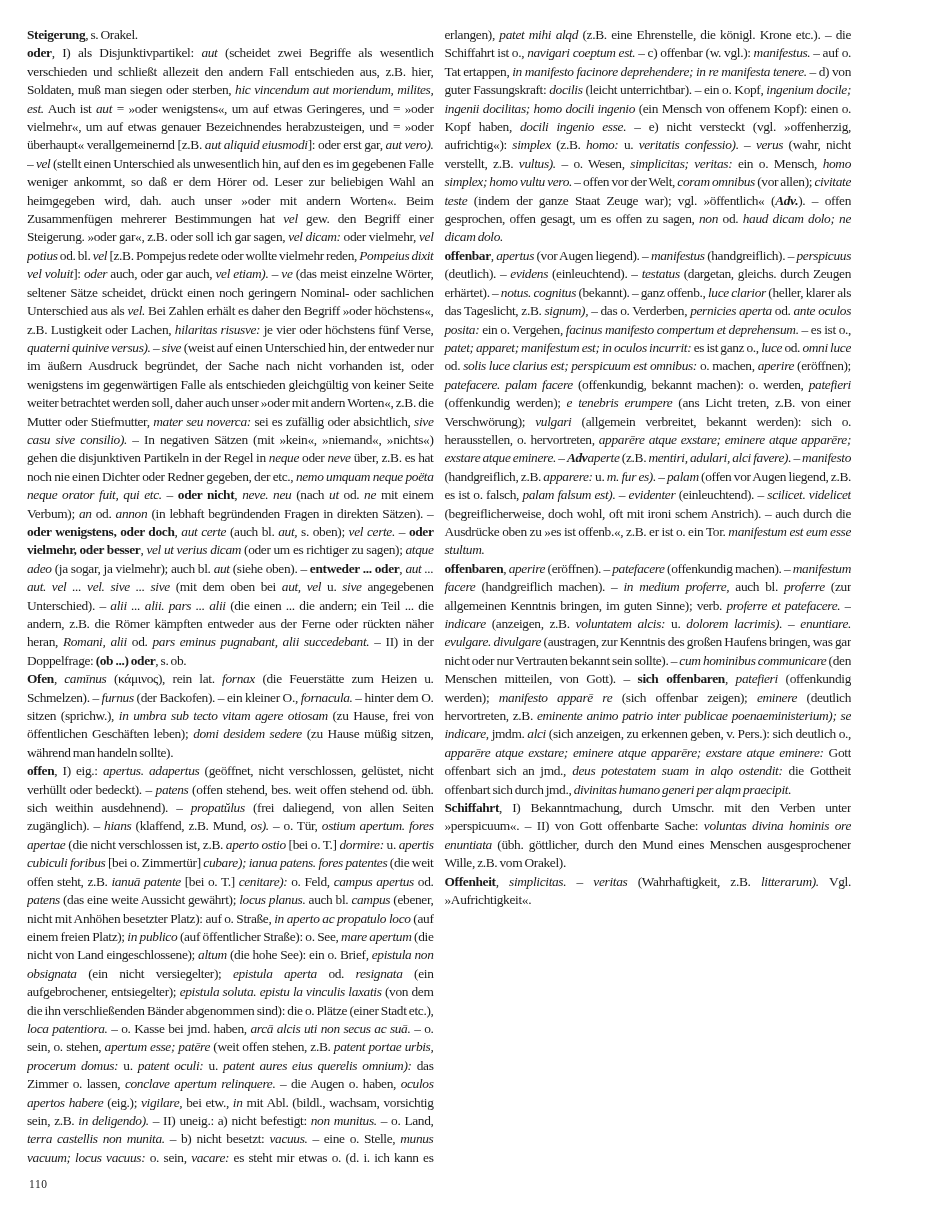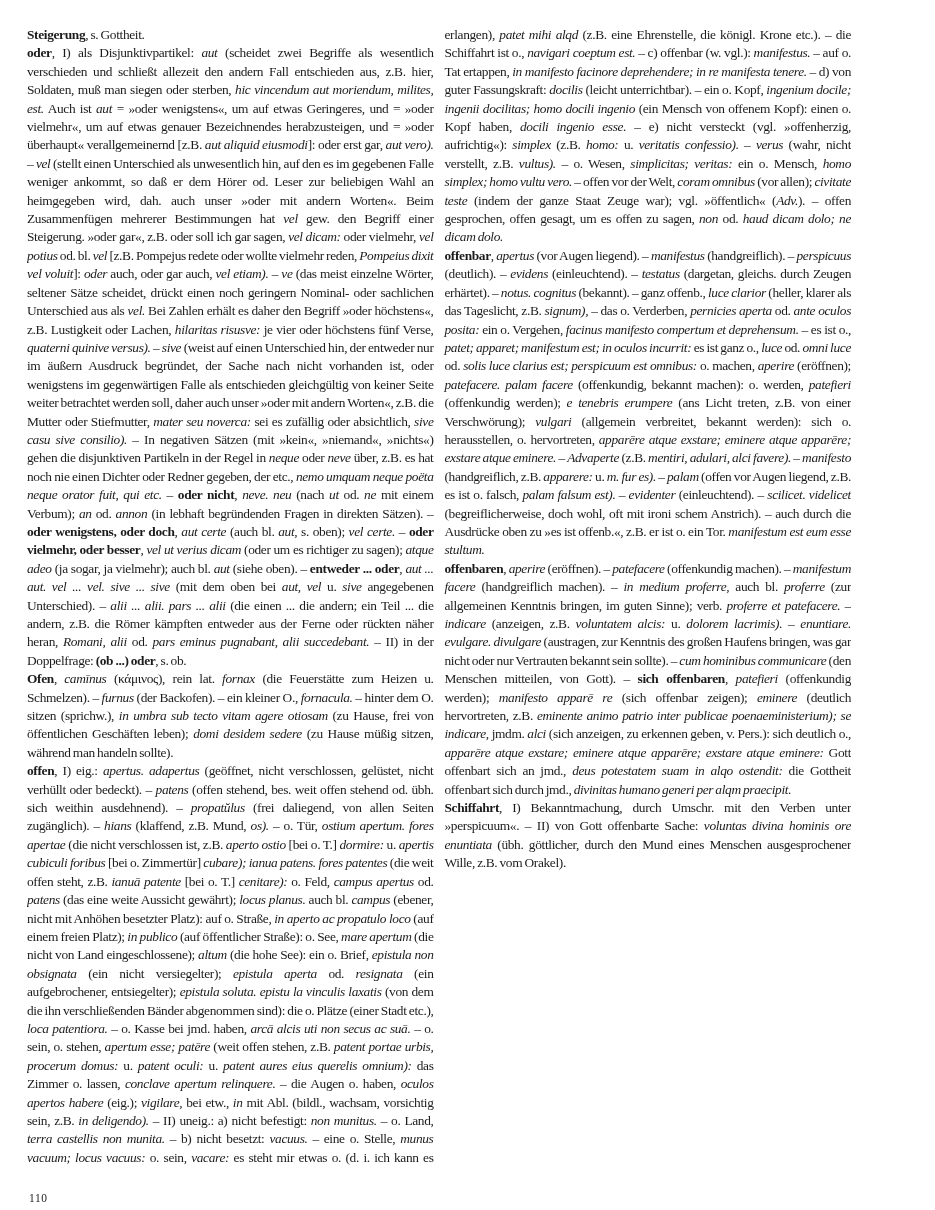--- a/index.html
+++ b/index.html
@@ -34,38 +34,38 @@
     hyphens: auto;
   }
   p.entry {
     margin: 0;
     padding: 0;
     text-align: justify;
   }
   .seg-r  { font-style: normal;  font-weight: normal; }
   .seg-i  { font-style: italic;  font-weight: normal; }
   .seg-b  { font-style: normal;  font-weight: bold; }
-  .seg-bi { font-style: italic;  font-weight: normal; }
+  .seg-bi { font-style: italic;  font-weight: bold; }
   .pagenum {
     position: absolute;
     left: 29px;
     top: 1178px;
     font-size: 11.5px;
     letter-spacing: 0.6px;
     color: #1b1b1b;
-    margin-top: 14px;
   }
 </style>
 </head>
 <body>
 
 <div class="page">
   <div class="textblock" id="entries-root" lang="de">
-      <p class="entry"><span class="seg-b">Steigerung</span><span class="seg-r">, s. Gottheit.</span></p>
+      <p class="entry"><span class="seg-b">Steigerung</span><span class="seg-r">, s. Orakel.</span></p>
       <p class="entry"><span class="seg-b">oder</span><span class="seg-r">, I) als Disjunktivpartikel: </span><span class="seg-i">aut</span><span class="seg-r"> (scheidet zwei Begriffe als wesentlich verschieden und schließt allezeit den andern Fall entschieden aus, z.B. hier, Soldaten, muß man siegen oder sterben, </span><span class="seg-i">hic vincendum aut moriendum, milites, est.</span><span class="seg-r"> Auch ist </span><span class="seg-i">aut</span><span class="seg-r"> = »oder wenigstens«, um auf etwas Geringeres, und = »oder vielmehr«, um auf etwas genauer Bezeichnendes herabzusteigen, und = »oder überhaupt« verallgemeinernd [z.B. </span><span class="seg-i">aut aliquid eiusmodi</span><span class="seg-r">]: oder erst gar, </span><span class="seg-i">aut vero).</span><span class="seg-r"> – </span><span class="seg-i">vel</span><span class="seg-r"> (stellt einen Unterschied als unwesentlich hin, auf den es im gegebenen Falle weniger ankommt, so daß er dem Hörer od. Leser zur beliebigen Wahl an heimgegeben wird, dah. auch unser »oder mit andern Worten«. Beim Zusammenfügen mehrerer Bestimmungen hat </span><span class="seg-i">vel</span><span class="seg-r"> gew. den Begriff einer Steigerung. »oder gar«, z.B. oder soll ich gar sagen, </span><span class="seg-i">vel dicam:</span><span class="seg-r"> oder vielmehr, </span><span class="seg-i">vel potius</span><span class="seg-r"> od. bl. </span><span class="seg-i">vel</span><span class="seg-r"> [z.B. Pompejus redete oder wollte vielmehr reden, </span><span class="seg-i">Pompeius dixit vel voluit</span><span class="seg-r">]: </span><span class="seg-i">oder</span><span class="seg-r"> auch, oder gar auch, </span><span class="seg-i">vel etiam).</span><span class="seg-r"> – </span><span class="seg-i">ve</span><span class="seg-r"> (das meist einzelne Wörter, seltener Sätze scheidet, drückt einen noch geringern Nominal- oder sachlichen Unterschied aus als </span><span class="seg-i">vel.</span><span class="seg-r"> Bei Zahlen erhält es daher den Begriff »oder höchstens«, z.B. Lustigkeit oder Lachen, </span><span class="seg-i">hilaritas risusve:</span><span class="seg-r"> je vier oder höchstens fünf Verse, </span><span class="seg-i">quaterni quinive versus).</span><span class="seg-r"> – </span><span class="seg-i">sive</span><span class="seg-r"> (weist auf einen Unterschied hin, der entweder nur im äußern Ausdruck begründet, der Sache nach nicht vorhanden ist, oder wenigstens im gegenwärtigen Falle als entschieden gleichgültig von keiner Seite weiter betrachtet werden soll, daher auch unser »oder mit andern Worten«, z.B. die Mutter oder Stiefmutter, </span><span class="seg-i">mater seu noverca:</span><span class="seg-r"> sei es zufällig oder absichtlich, </span><span class="seg-i">sive casu sive consilio).</span><span class="seg-r"> – In negativen Sätzen (mit »kein«, »niemand«, »nichts«) gehen die disjunktiven Partikeln in der Regel in </span><span class="seg-i">neque</span><span class="seg-r"> oder </span><span class="seg-i">neve</span><span class="seg-r"> über, z.B. es hat noch nie einen Dichter oder Redner gegeben, der etc., </span><span class="seg-i">nemo umquam neque poëta neque orator fuit, qui etc.</span><span class="seg-r"> – </span><span class="seg-b">oder nicht</span><span class="seg-r">, </span><span class="seg-i">neve. neu</span><span class="seg-r"> (nach </span><span class="seg-i">ut</span><span class="seg-r"> od. </span><span class="seg-i">ne</span><span class="seg-r"> mit einem Verbum); </span><span class="seg-i">an</span><span class="seg-r"> od. </span><span class="seg-i">annon</span><span class="seg-r"> (in lebhaft begründenden Fragen in direkten Sätzen). – </span><span class="seg-b">oder wenigstens, oder doch</span><span class="seg-r">, </span><span class="seg-i">aut certe</span><span class="seg-r"> (auch bl. </span><span class="seg-i">aut,</span><span class="seg-r"> s. oben); </span><span class="seg-i">vel certe.</span><span class="seg-r"> – </span><span class="seg-b">oder vielmehr, oder besser</span><span class="seg-r">, </span><span class="seg-i">vel ut verius dicam</span><span class="seg-r"> (oder um es richtiger zu sagen); </span><span class="seg-i">atque adeo</span><span class="seg-r"> (ja sogar, ja vielmehr); auch bl. </span><span class="seg-i">aut</span><span class="seg-r"> (siehe oben). – </span><span class="seg-b">entweder ... oder</span><span class="seg-r">, </span><span class="seg-i">aut ... aut. vel ... vel. sive ... sive</span><span class="seg-r"> (mit dem oben bei </span><span class="seg-i">aut, vel</span><span class="seg-r"> u. </span><span class="seg-i">sive</span><span class="seg-r"> angegebenen Unterschied). – </span><span class="seg-i">alii ... alii. pars ... alii</span><span class="seg-r"> (die einen ... die andern; ein Teil ... die andern, z.B. die Römer kämpften entweder aus der Ferne oder rückten näher heran, </span><span class="seg-i">Romani, alii</span><span class="seg-r"> od. </span><span class="seg-i">pars eminus pugnabant, alii succedebant.</span><span class="seg-r"> – II) in der Doppelfrage: </span><span class="seg-b">(ob ...) oder</span><span class="seg-r">, s. ob.</span></p>
       <p class="entry"><span class="seg-b">Ofen</span><span class="seg-r">, </span><span class="seg-i">camīnus</span><span class="seg-r"> (κάμινος), rein lat. </span><span class="seg-i">fornax</span><span class="seg-r"> (die Feuerstätte zum Heizen u. Schmelzen). – </span><span class="seg-i">furnus</span><span class="seg-r"> (der Backofen). – ein kleiner O., </span><span class="seg-i">fornacula.</span><span class="seg-r"> – hinter dem O. sitzen (sprichw.), </span><span class="seg-i">in umbra sub tecto vitam agere otiosam</span><span class="seg-r"> (zu Hause, frei von öffentlichen Geschäften leben); </span><span class="seg-i">domi desidem sedere</span><span class="seg-r"> (zu Hause müßig sitzen, während man handeln sollte).</span></p>
       <p class="entry"><span class="seg-b">offen</span><span class="seg-r">, I) eig.: </span><span class="seg-i">apertus. adapertus</span><span class="seg-r"> (geöffnet, nicht verschlossen, gelüstet, nicht verhüllt oder bedeckt). – </span><span class="seg-i">patens</span><span class="seg-r"> (offen stehend, bes. weit offen stehend od. übh. sich weithin ausdehnend). – </span><span class="seg-i">propatŭlus</span><span class="seg-r"> (frei daliegend, von allen Seiten zugänglich). – </span><span class="seg-i">hians</span><span class="seg-r"> (klaffend, z.B. Mund, </span><span class="seg-i">os).</span><span class="seg-r"> – o. Tür, </span><span class="seg-i">ostium apertum. fores apertae</span><span class="seg-r"> (die nicht verschlossen ist, z.B. </span><span class="seg-i">aperto ostio</span><span class="seg-r"> [bei o. T.] </span><span class="seg-i">dormire:</span><span class="seg-r"> u. </span><span class="seg-i">apertis cubiculi foribus</span><span class="seg-r"> [bei o. Zimmertür] </span><span class="seg-i">cubare); ianua patens. fores patentes</span><span class="seg-r"> (die weit offen steht, z.B. </span><span class="seg-i">ianuā patente</span><span class="seg-r"> [bei o. T.] </span><span class="seg-i">cenitare):</span><span class="seg-r"> o. Feld, </span><span class="seg-i">campus apertus</span><span class="seg-r"> od. </span><span class="seg-i">patens</span><span class="seg-r"> (das eine weite Aussicht gewährt); </span><span class="seg-i">locus planus.</span><span class="seg-r"> auch bl. </span><span class="seg-i">campus</span><span class="seg-r"> (ebener, nicht mit Anhöhen besetzter Platz): auf o. Straße, </span><span class="seg-i">in aperto ac propatulo loco</span><span class="seg-r"> (auf einem freien Platz); </span><span class="seg-i">in publico</span><span class="seg-r"> (auf öffentlicher Straße): o. See, </span><span class="seg-i">mare apertum</span><span class="seg-r"> (die nicht von Land eingeschlossene); </span><span class="seg-i">altum</span><span class="seg-r"> (die hohe See): ein o. Brief, </span><span class="seg-i">epistula non obsignata</span><span class="seg-r"> (ein nicht versiegelter); </span><span class="seg-i">epistula aperta</span><span class="seg-r"> od. </span><span class="seg-i">resignata</span><span class="seg-r"> (ein aufgebrochener, entsiegelter); </span><span class="seg-i">epistula soluta. epistu la vinculis laxatis</span><span class="seg-r"> (von dem die ihn verschließenden Bänder abgenommen sind): die o. Plätze (einer Stadt etc.), </span><span class="seg-i">loca patentiora.</span><span class="seg-r"> – o. Kasse bei jmd. haben, </span><span class="seg-i">arcā alcis uti non secus ac suā.</span><span class="seg-r"> – o. sein, o. stehen, </span><span class="seg-i">apertum esse; patēre</span><span class="seg-r"> (weit offen stehen, z.B. </span><span class="seg-i">patent portae urbis, procerum domus:</span><span class="seg-r"> u. </span><span class="seg-i">patent oculi:</span><span class="seg-r"> u. </span><span class="seg-i">patent aures eius querelis omnium):</span><span class="seg-r"> das Zimmer o. lassen, </span><span class="seg-i">conclave apertum relinquere.</span><span class="seg-r"> – die Augen o. haben, </span><span class="seg-i">oculos apertos habere</span><span class="seg-r"> (eig.); </span><span class="seg-i">vigilare,</span><span class="seg-r"> bei etw., </span><span class="seg-i">in</span><span class="seg-r"> mit Abl. (bildl., wachsam, vorsichtig sein, z.B. </span><span class="seg-i">in deligendo).</span><span class="seg-r"> – II) uneig.: a) nicht befestigt: </span><span class="seg-i">non munitus.</span><span class="seg-r"> – o. Land, </span><span class="seg-i">terra castellis non munita.</span><span class="seg-r"> – b) nicht besetzt: </span><span class="seg-i">vacuus.</span><span class="seg-r"> – eine o. Stelle, </span><span class="seg-i">munus vacuum; locus vacuus:</span><span class="seg-r"> o. sein, </span><span class="seg-i">vacare:</span><span class="seg-r"> es steht mir etwas o. (d. i. ich kann es erlangen), </span><span class="seg-i">patet mihi alqd</span><span class="seg-r"> (z.B. eine Ehrenstelle, die königl. Krone etc.). – die Schiffahrt ist o., </span><span class="seg-i">navigari coeptum est.</span><span class="seg-r"> – c) offenbar (w. vgl.): </span><span class="seg-i">manifestus.</span><span class="seg-r"> – auf o. Tat ertappen, </span><span class="seg-i">in manifesto facinore deprehendere; in re manifesta tenere.</span><span class="seg-r"> – d) von guter Fassungskraft: </span><span class="seg-i">docilis</span><span class="seg-r"> (leicht unterrichtbar). – ein o. Kopf, </span><span class="seg-i">ingenium docile; ingenii docilitas; homo docili ingenio</span><span class="seg-r"> (ein Mensch von offenem Kopf): einen o. Kopf haben, </span><span class="seg-i">docili ingenio esse.</span><span class="seg-r"> – e) nicht versteckt (vgl. »offenherzig, aufrichtig«): </span><span class="seg-i">simplex</span><span class="seg-r"> (z.B. </span><span class="seg-i">homo:</span><span class="seg-r"> u. </span><span class="seg-i">veritatis confessio).</span><span class="seg-r"> – </span><span class="seg-i">verus</span><span class="seg-r"> (wahr, nicht verstellt, z.B. </span><span class="seg-i">vultus).</span><span class="seg-r"> – o. Wesen, </span><span class="seg-i">simplicitas; veritas:</span><span class="seg-r"> ein o. Mensch, </span><span class="seg-i">homo simplex; homo vultu vero.</span><span class="seg-r"> – offen vor der Welt, </span><span class="seg-i">coram omnibus</span><span class="seg-r"> (vor allen); </span><span class="seg-i">civitate teste</span><span class="seg-r"> (indem der ganze Staat Zeuge war); vgl. »öffentlich« (</span><span class="seg-bi">Adv.</span><span class="seg-r">). – offen gesprochen, offen gesagt, um es offen zu sagen, </span><span class="seg-i">non</span><span class="seg-r"> od. </span><span class="seg-i">haud dicam dolo; ne dicam dolo.</span></p>
       <p class="entry"><span class="seg-b">offenbar</span><span class="seg-r">, </span><span class="seg-i">apertus</span><span class="seg-r"> (vor Augen liegend). – </span><span class="seg-i">manifestus</span><span class="seg-r"> (handgreiflich). – </span><span class="seg-i">perspicuus</span><span class="seg-r"> (deutlich). – </span><span class="seg-i">evidens</span><span class="seg-r"> (einleuchtend). – </span><span class="seg-i">testatus</span><span class="seg-r"> (dargetan, gleichs. durch Zeugen erhärtet). – </span><span class="seg-i">notus. cognitus</span><span class="seg-r"> (bekannt). – ganz offenb., </span><span class="seg-i">luce clarior</span><span class="seg-r"> (heller, klarer als das Tageslicht, z.B. </span><span class="seg-i">signum),</span><span class="seg-r"> – das o. Verderben, </span><span class="seg-i">pernicies aperta</span><span class="seg-r"> od. </span><span class="seg-i">ante oculos posita:</span><span class="seg-r"> ein o. Vergehen, </span><span class="seg-i">facinus manifesto compertum et deprehensum.</span><span class="seg-r"> – es ist o., </span><span class="seg-i">patet; apparet; manifestum est; in oculos incurrit:</span><span class="seg-r"> es ist ganz o., </span><span class="seg-i">luce</span><span class="seg-r"> od. </span><span class="seg-i">omni luce</span><span class="seg-r"> od. </span><span class="seg-i">solis luce clarius est; perspicuum est omnibus:</span><span class="seg-r"> o. machen, </span><span class="seg-i">aperire</span><span class="seg-r"> (eröffnen); </span><span class="seg-i">patefacere. palam facere</span><span class="seg-r"> (offenkundig, bekannt machen): o. werden, </span><span class="seg-i">patefieri</span><span class="seg-r"> (offenkundig werden); </span><span class="seg-i">e tenebris erumpere</span><span class="seg-r"> (ans Licht treten, z.B. von einer Verschwörung); </span><span class="seg-i">vulgari</span><span class="seg-r"> (allgemein verbreitet, bekannt werden): sich o. herausstellen, o. hervortreten, </span><span class="seg-i">apparēre atque exstare; eminere atque apparēre; exstare atque eminere.</span><span class="seg-r"> – </span><span class="seg-bi">Adv</span><span class="seg-i">aperte</span><span class="seg-r"> (z.B. </span><span class="seg-i">mentiri, adulari, alci favere).</span><span class="seg-r"> – </span><span class="seg-i">manifesto</span><span class="seg-r"> (handgreiflich, z.B. </span><span class="seg-i">apparere:</span><span class="seg-r"> u. </span><span class="seg-i">m. fur es).</span><span class="seg-r"> – </span><span class="seg-i">palam</span><span class="seg-r"> (offen vor Augen liegend, z.B. es ist o. falsch, </span><span class="seg-i">palam falsum est).</span><span class="seg-r"> – </span><span class="seg-i">evidenter</span><span class="seg-r"> (einleuchtend). – </span><span class="seg-i">scilicet. videlicet</span><span class="seg-r"> (begreiflicherweise, doch wohl, oft mit ironi schem Anstrich). – auch durch die Ausdrücke oben zu »es ist offenb.«, z.B. er ist o. ein Tor. </span><span class="seg-i">manifestum est eum esse stultum.</span></p>
       <p class="entry"><span class="seg-b">offenbaren</span><span class="seg-r">, </span><span class="seg-i">aperire</span><span class="seg-r"> (eröffnen). – </span><span class="seg-i">patefacere</span><span class="seg-r"> (offenkundig machen). – </span><span class="seg-i">manifestum facere</span><span class="seg-r"> (handgreiflich machen). – </span><span class="seg-i">in medium proferre,</span><span class="seg-r"> auch bl. </span><span class="seg-i">proferre</span><span class="seg-r"> (zur allgemeinen Kenntnis bringen, im guten Sinne); verb. </span><span class="seg-i">proferre et patefacere.</span><span class="seg-r"> – </span><span class="seg-i">indicare</span><span class="seg-r"> (anzeigen, z.B. </span><span class="seg-i">voluntatem alcis:</span><span class="seg-r"> u. </span><span class="seg-i">dolorem lacrimis).</span><span class="seg-r"> – </span><span class="seg-i">enuntiare. evulgare. divulgare</span><span class="seg-r"> (austragen, zur Kenntnis des großen Haufens bringen, was gar nicht oder nur Vertrauten bekannt sein sollte). – </span><span class="seg-i">cum hominibus communicare</span><span class="seg-r"> (den Menschen mitteilen, von Gott). – </span><span class="seg-b">sich offenbaren</span><span class="seg-r">, </span><span class="seg-i">patefieri</span><span class="seg-r"> (offenkundig werden); </span><span class="seg-i">manifesto apparē re</span><span class="seg-r"> (sich offenbar zeigen); </span><span class="seg-i">eminere</span><span class="seg-r"> (deutlich hervortreten, z.B. </span><span class="seg-i">eminente animo patrio inter publicae poenaeministerium); se indicare,</span><span class="seg-r"> jmdm. </span><span class="seg-i">alci</span><span class="seg-r"> (sich anzeigen, zu erkennen geben, v. Pers.): sich deutlich o., </span><span class="seg-i">apparēre atque exstare; eminere atque apparēre; exstare atque eminere:</span><span class="seg-r"> Gott offenbart sich an jmd., </span><span class="seg-i">deus potestatem suam in alqo ostendit:</span><span class="seg-r"> die Gottheit offenbart sich durch jmd., </span><span class="seg-i">divinitas humano generi per alqm praecipit.</span></p>
       <p class="entry"><span class="seg-b">Schiffahrt</span><span class="seg-r">, I) Bekanntmachung, durch Umschr. mit den Verben unter »perspicuum«. – II) von Gott offenbarte Sache: </span><span class="seg-i">voluntas divina hominis ore enuntiata</span><span class="seg-r"> (übh. göttlicher, durch den Mund eines Menschen ausgesprochener Wille, z.B. vom Orakel).</span></p>
+      <p class="entry"><span class="seg-b">Offenheit</span><span class="seg-r">, </span><span class="seg-i">simplicitas.</span><span class="seg-r"> – </span><span class="seg-i">veritas</span><span class="seg-r"> (Wahrhaftigkeit, z.B. </span><span class="seg-i">litterarum).</span><span class="seg-r"> Vgl. »Aufrichtigkeit«.</span></p>
     </div>
   <div class="pagenum">110</div>
 </div>
 
 </body></html>

